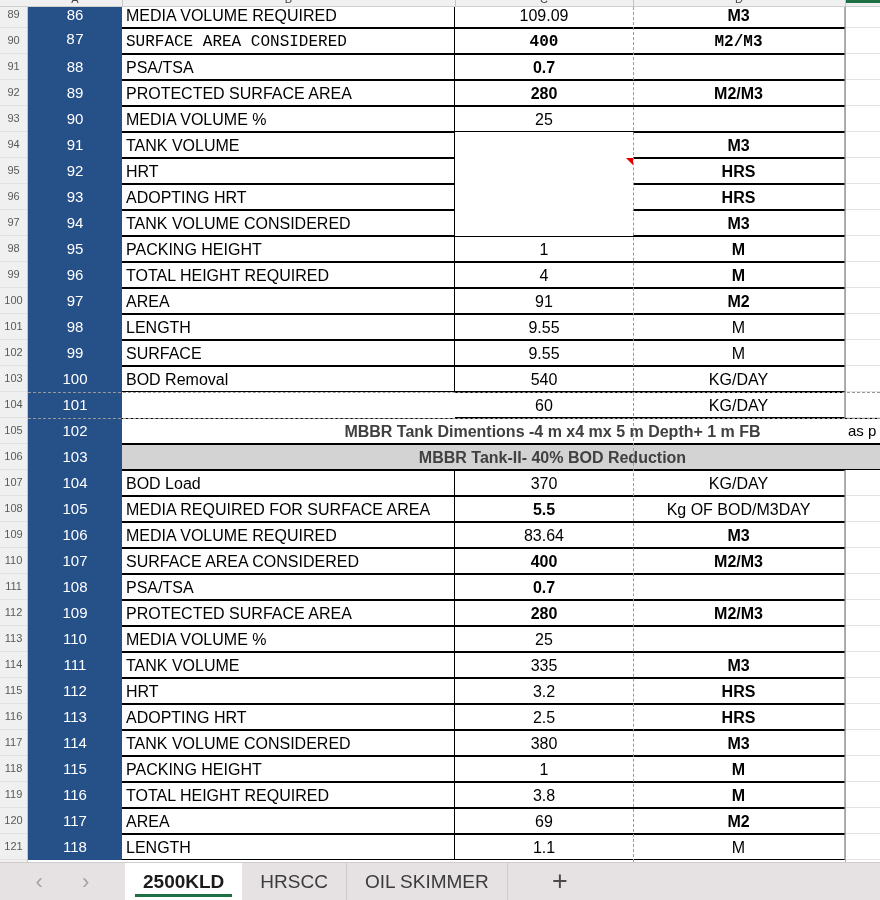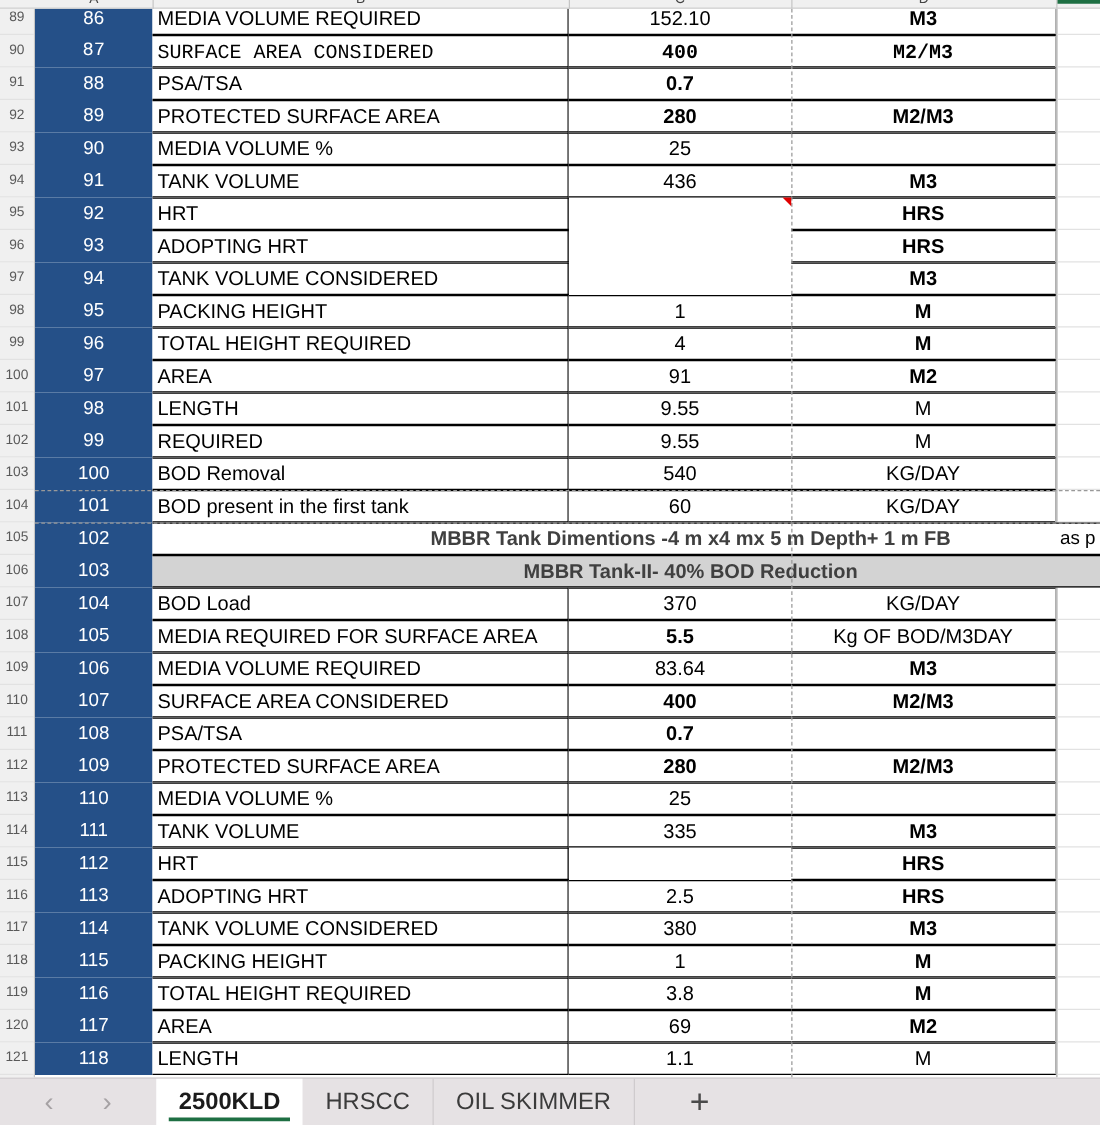--- a/index.html
+++ b/index.html
@@ -407,21 +407,21 @@
           <div class="rline" style="top: 748px;"></div>
           <div class="rline" style="top: 774px;"></div>
           <div class="rline" style="top: 800px;"></div>
           <div class="rline" style="top: 826px;"></div>
           <div class="rline" style="top: 852px;"></div>
         </div>
       <div id="page-break-v"></div>
     <div class="row" style="top: -5px; text-decoration: underline;">
           <div class="cell-a">86</div>
           <div class="cell-b">MEDIA VOLUME REQUIRED</div>
-          <div class="cell-c">152.10</div>
+          <div class="cell-c">109.09</div>
           <div class="cell-d bold">M3</div>
         </div>
         <div class="row" style="top: 21px; font-family: Liberation Mono, monospace;">
           <div class="cell-a">87</div>
           <div class="cell-b">SURFACE AREA CONSIDERED</div>
           <div class="cell-c bold">400</div>
           <div class="cell-d bold">M2/M3</div>
         </div>
         <div class="row" style="top: 47px;">
           <div class="cell-a">88</div>
@@ -437,21 +437,20 @@
         </div>
         <div class="row" style="top: 99px;">
           <div class="cell-a">90</div>
           <div class="cell-b">MEDIA VOLUME %</div>
           <div class="cell-c">25</div>
           <div class="cell-d"></div>
         </div>
         <div class="row" style="top: 125px;">
           <div class="cell-a">91</div>
           <div class="cell-b">TANK VOLUME</div>
-          <div class="cell-c">436</div>
           <div class="cell-d bold">M3</div>
         </div>
         <div class="row" style="top: 151px;">
           <div class="cell-a">92</div>
           <div class="cell-b">HRT</div>
           <div class="cell-d bold">HRS</div>
           <div id="comment-marker" style="left: 598px; top: 0px; position: absolute;"></div>
         </div>
         <div class="row" style="top: 177px;">
           <div class="cell-a">93</div>
@@ -482,33 +481,32 @@
           <div class="cell-d bold">M2</div>
         </div>
         <div class="row" style="top: 307px;">
           <div class="cell-a">98</div>
           <div class="cell-b">LENGTH</div>
           <div class="cell-c">9.55</div>
           <div class="cell-d">M</div>
         </div>
         <div class="row" style="top: 333px;">
           <div class="cell-a">99</div>
-          <div class="cell-b">REQUIRED</div>
+          <div class="cell-b">SURFACE</div>
           <div class="cell-c">9.55</div>
           <div class="cell-d">M</div>
         </div>
         <div class="row" style="top: 359px;">
           <div class="cell-a">100</div>
           <div class="cell-b">BOD Removal</div>
           <div class="cell-c">540</div>
           <div class="cell-d">KG/DAY</div>
         </div>
         <div class="row" style="top: 385px;">
           <div class="cell-a">101</div>
-          <div class="cell-b">BOD present in the first tank</div>
           <div class="cell-c">60</div>
           <div class="cell-d">KG/DAY</div>
         </div>
         <div class="row" style="top: 411px;">
           <div class="cell-a">102</div>
           <div class="cell-merge">MBBR Tank Dimentions -4 m x4 mx 5 m Depth+ 1 m FB</div>
           <div class="overflow-text" style="top: 0px;">as p</div>
         </div>
         <div class="row" style="top: 437px;">
           <div class="cell-a">103</div>
@@ -558,20 +556,21 @@
         </div>
         <div class="row" style="top: 645px;">
           <div class="cell-a">111</div>
           <div class="cell-b">TANK VOLUME</div>
           <div class="cell-c">335</div>
           <div class="cell-d bold">M3</div>
         </div>
         <div class="row" style="top: 671px;">
           <div class="cell-a">112</div>
           <div class="cell-b">HRT</div>
+          <div class="cell-c">3.2</div>
           <div class="cell-d bold">HRS</div>
         </div>
         <div class="row" style="top: 697px;">
           <div class="cell-a">113</div>
           <div class="cell-b">ADOPTING HRT</div>
           <div class="cell-c">2.5</div>
           <div class="cell-d bold">HRS</div>
         </div>
         <div class="row" style="top: 723px;">
           <div class="cell-a">114</div>

